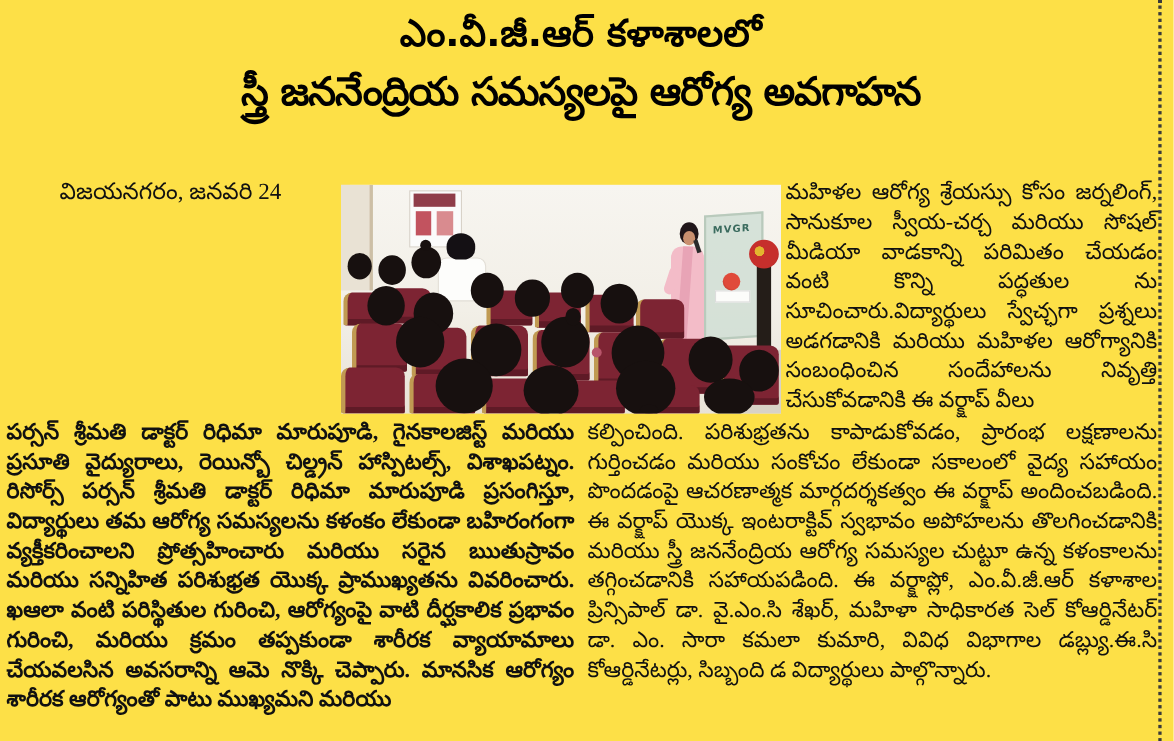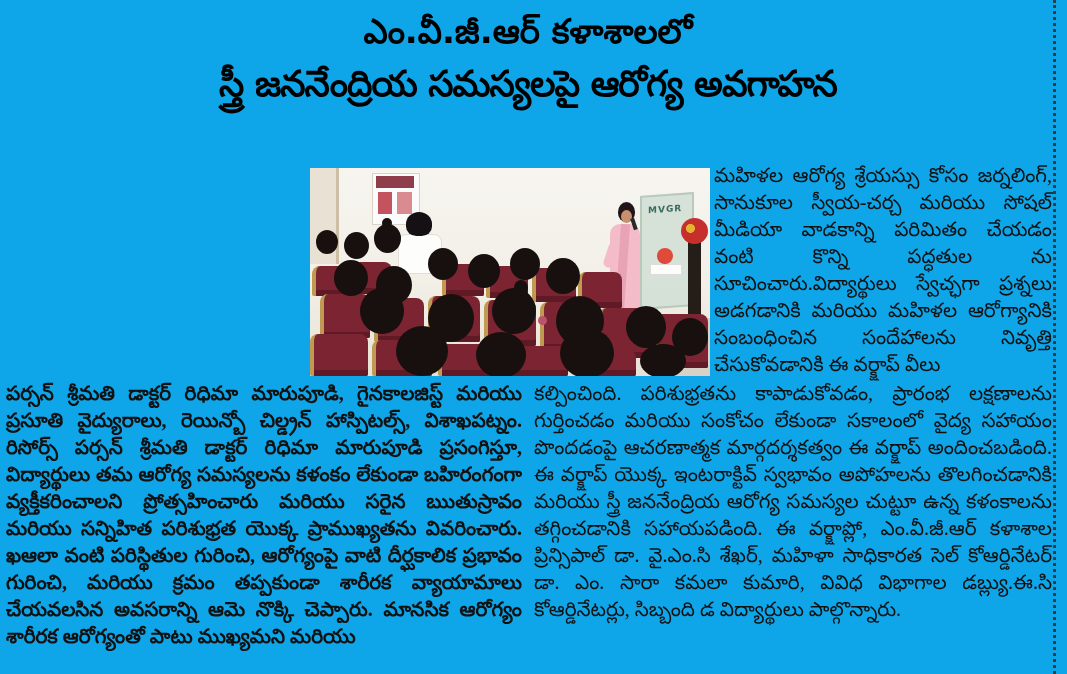--- a/index.html
+++ b/index.html
@@ -1,16 +1,16 @@
 <!DOCTYPE html>
 <html><head>
 <meta charset="utf-8">
 <style>
   html,body{margin:0;padding:0;background:#ffffff;}
-  #clip{position:relative;width:1067px;height:674px;background:#0ea5e9;overflow:hidden;
+  #clip{position:relative;width:1067px;height:674px;background:#fde047;overflow:hidden;
         font-family:"Liberation Serif", serif;color:#111;}
   
   .kicker{position:absolute;left:0;top:12px;width:1056px;text-align:center;
           font-family:"DejaVu Sans", sans-serif;font-weight:800;font-size:34px;
           line-height:1.15;color:#000;}
   .headline{position:absolute;left:0;top:62px;width:1056px;text-align:center;
             font-family:"DejaVu Sans", sans-serif;font-weight:800;font-size:36px;
             letter-spacing:-1px;line-height:1.2;color:#000;}
   
   .col{position:absolute;font-size:20px;line-height:27px;text-align:justify;color:#111;}
@@ -59,20 +59,21 @@
 </style>
 </head>
 <body>
 
 <div id="clip">
 
   <div class="kicker">ఎం.వీ.జీ.ఆర్ కళాశాలలో</div>
   <div class="headline">స్త్రీ జననేంద్రియ సమస్యలపై ఆరోగ్య అవగాహన</div>
 
   <div class="col col-left-top">
+    <div class="dateline">విజయనగరం, జనవరి 24</div>
   </div>
 
   <div class="col col-left-bottom">పర్సన్ శ్రీమతి డాక్టర్ రిధిమా మారుపూడి, గైనకాలజిస్ట్ మరియు ప్రసూతి వైద్యురాలు, రెయిన్బో చిల్డ్రన్ హాస్పిటల్స్, విశాఖపట్నం. రిసోర్స్ పర్సన్ శ్రీమతి డాక్టర్ రిధిమా మారుపూడి ప్రసంగిస్తూ, విద్యార్థులు తమ ఆరోగ్య సమస్యలను కళంకం లేకుండా బహిరంగంగా వ్యక్తీకరించాలని ప్రోత్సహించారు మరియు సరైన ఋతుస్రావం మరియు సన్నిహిత పరిశుభ్రత యొక్క ప్రాముఖ్యతను వివరించారు. ఖఆలా వంటి పరిస్థితుల గురించి, ఆరోగ్యంపై వాటి దీర్ఘకాలిక ప్రభావం గురించి, మరియు క్రమం తప్పకుండా శారీరక వ్యాయామాలు చేయవలసిన అవసరాన్ని ఆమె నొక్కి చెప్పారు. మానసిక ఆరోగ్యం శారీరక ఆరోగ్యంతో పాటు ముఖ్యమని మరియు</div>
 
   <div class="col col-right-top">మహిళల ఆరోగ్య శ్రేయస్సు కోసం జర్నలింగ్, సానుకూల స్వీయ-చర్చ మరియు సోషల్ మీడియా వాడకాన్ని పరిమితం చేయడం వంటి కొన్ని పద్ధతుల ను సూచించారు.విద్యార్థులు స్వేచ్ఛగా ప్రశ్నలు అడగడానికి మరియు మహిళల ఆరోగ్యానికి సంబంధించిన సందేహాలను నివృత్తి చేసుకోవడానికి ఈ వర్క్షాప్ వీలు</div>
 
   <div class="col col-right-bottom">కల్పించింది. పరిశుభ్రతను కాపాడుకోవడం, ప్రారంభ లక్షణాలను గుర్తించడం మరియు సంకోచం లేకుండా సకాలంలో వైద్య సహాయం పొందడంపై ఆచరణాత్మక మార్గదర్శకత్వం ఈ వర్క్షాప్ అందించబడింది. ఈ వర్క్షాప్ యొక్క ఇంటరాక్టివ్ స్వభావం అపోహలను తొలగించడానికి మరియు స్త్రీ జననేంద్రియ ఆరోగ్య సమస్యల చుట్టూ ఉన్న కళంకాలను తగ్గించడానికి సహాయపడింది. ఈ వర్క్షాప్లో, ఎం.వీ.జీ.ఆర్ కళాశాల ప్రిన్సిపాల్ డా. వై.ఎం.సి శేఖర్, మహిళా సాధికారత సెల్ కోఆర్డినేటర్ డా. ఎం. సారా కమలా కుమారి, వివిధ విభాగాల డబ్ల్యు.ఈ.సి కోఆర్డినేటర్లు, సిబ్బంది డ విద్యార్థులు పాల్గొన్నారు.</div>
 
   <div class="photo">
     <div class="ph wall-edge"></div>

